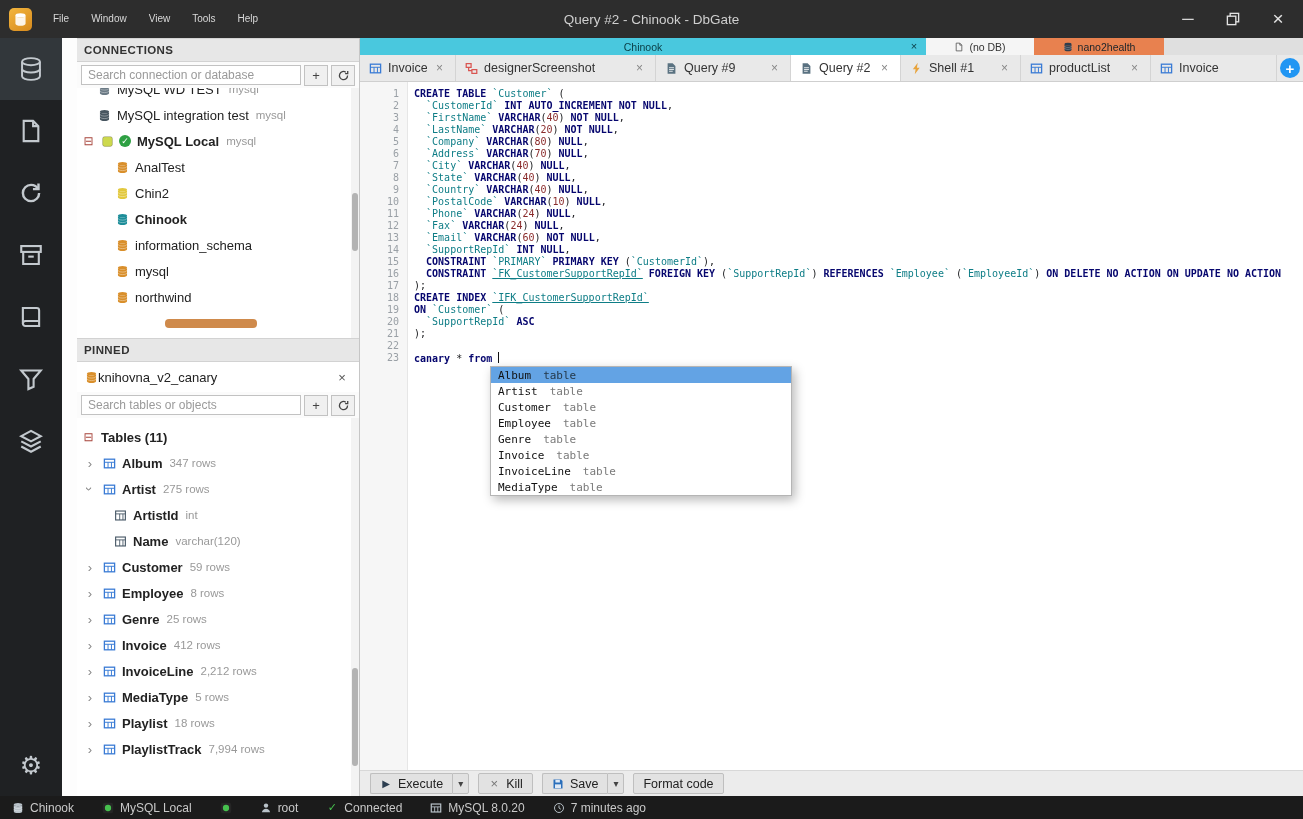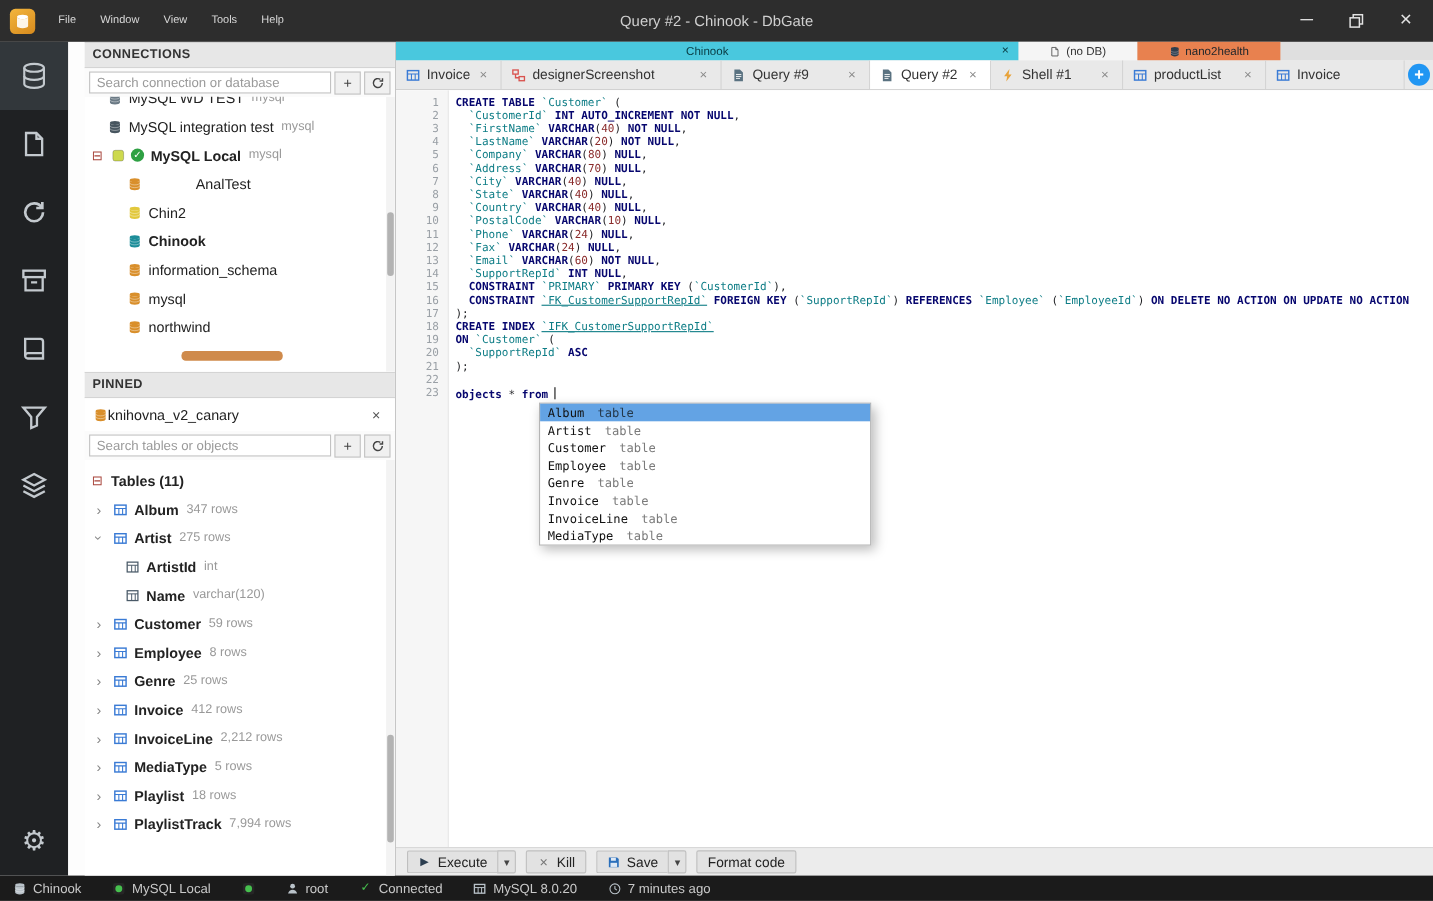--- a/index.html
+++ b/index.html
@@ -250,21 +250,21 @@
             <span class="icon expander" style="width: 13px; height: 13px; font-size: 12px;">⊟</span>
             <span class="icon" style="color: rgb(205, 217, 78); width: 13px; height: 13px; font-size: 12px;">
               <svg viewBox="0 0 16 16">
                 <rect x="2" y="2" width="12" height="12" rx="2.5" fill="currentColor" stroke="rgba(0,0,0,.25)"></rect>
               </svg>
             </span>
             <span class="icon check-badge" style="color: rgb(255, 255, 255); width: 12px; height: 12px; font-size: 11px;">✓</span>
             <span class="label bold">MySQL Local</span>
             <span class="meta">mysql</span>
           </div>
-          <div class="tree-row" style="padding-left: 39px; gap: 43px;">
+          <div class="tree-row" style="padding-left: 39px;">
             <span class="icon" style="color: rgb(217, 143, 43); width: 13px; height: 13px; font-size: 12px;">
               <svg viewBox="0 0 16 16">
                 <ellipse cx="8" cy="3.4" rx="5.6" ry="2.2" fill="currentColor"></ellipse>
                 <path fill="currentColor" d="M2.4 3.4v9.2c0 1.2 2.5 2.2 5.6 2.2s5.6-1 5.6-2.2V3.4c0 1.2-2.5 2.2-5.6 2.2s-5.6-1-5.6-2.2z"></path>
                 <path fill="none" stroke="rgba(255,255,255,.5)" stroke-width="0.9" d="M2.4 6.5c0 1.2 2.5 2.2 5.6 2.2s5.6-1 5.6-2.2M2.4 9.6c0 1.2 2.5 2.2 5.6 2.2s5.6-1 5.6-2.2"></path>
               </svg>
             </span>
             <span class="label">AnalTest</span>
           </div>
           <div class="tree-row" style="padding-left: 39px;">
@@ -671,21 +671,21 @@
             <div class="line">
               <span class="ln">21</span>
               <span class="code"><span class="tk-p">);</span></span>
             </div>
             <div class="line">
               <span class="ln">22</span>
               <span class="code"></span>
             </div>
             <div class="line">
               <span class="ln">23</span>
-              <span class="code"><span class="tk-kw">objects</span><span class="tk-p"> * </span><span class="tk-kw">from</span><span class="tk-p"> </span><span class="caret-cursor"></span></span>
+              <span class="code"><span class="tk-kw">canary</span><span class="tk-p"> * </span><span class="tk-kw">from</span><span class="tk-p"> </span><span class="caret-cursor"></span></span>
             </div>
           </div>
         <div class="autocomplete">
             <div class="ac-row sel">
               <span class="ac-name">Album</span>
               <span class="ac-hint">table</span>
             </div>
             <div class="ac-row">
               <span class="ac-name">Artist</span>
               <span class="ac-hint">table</span>

